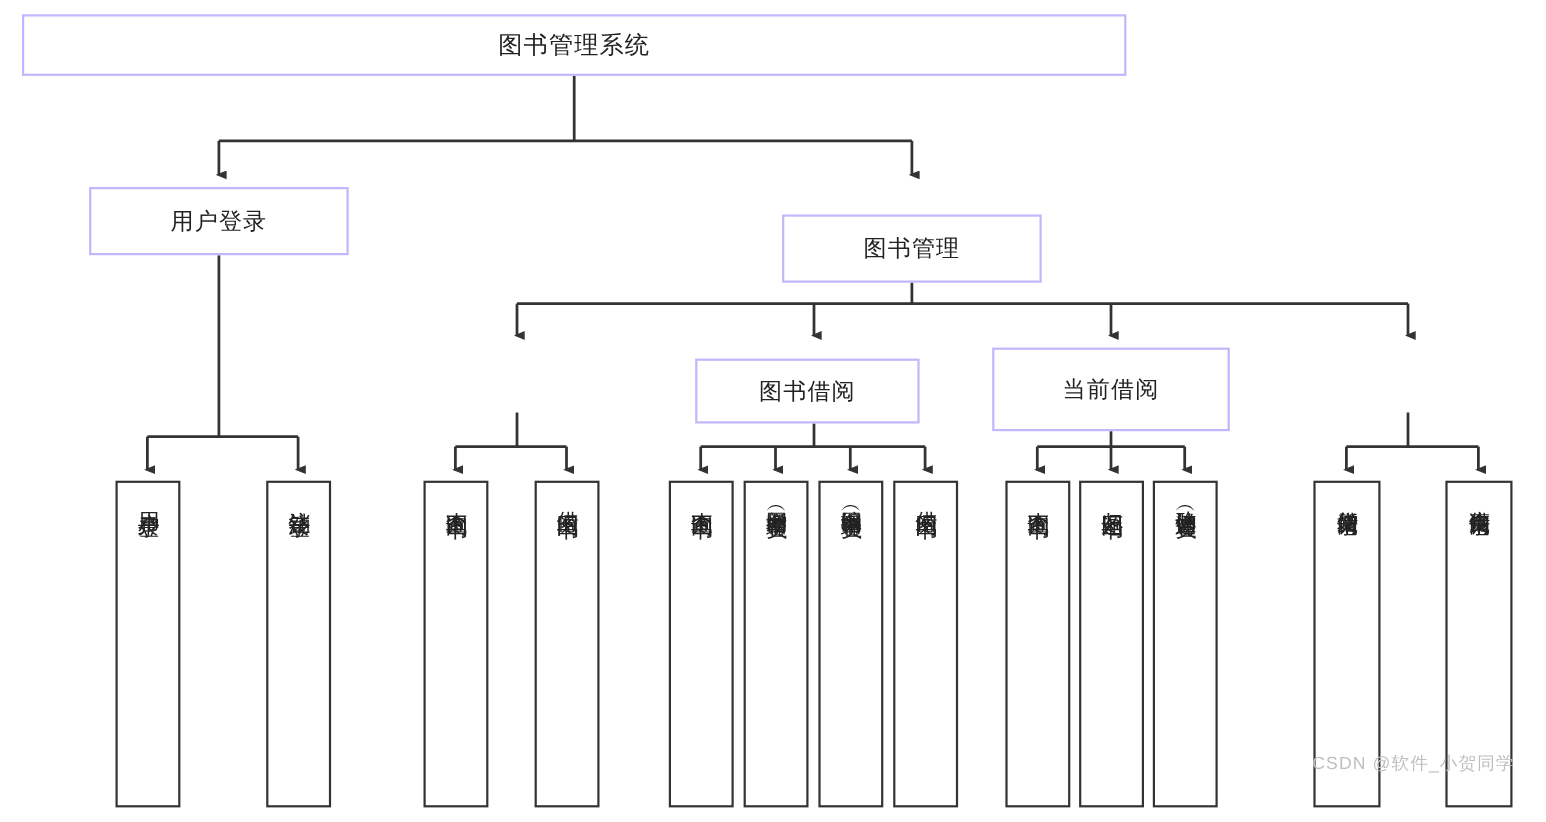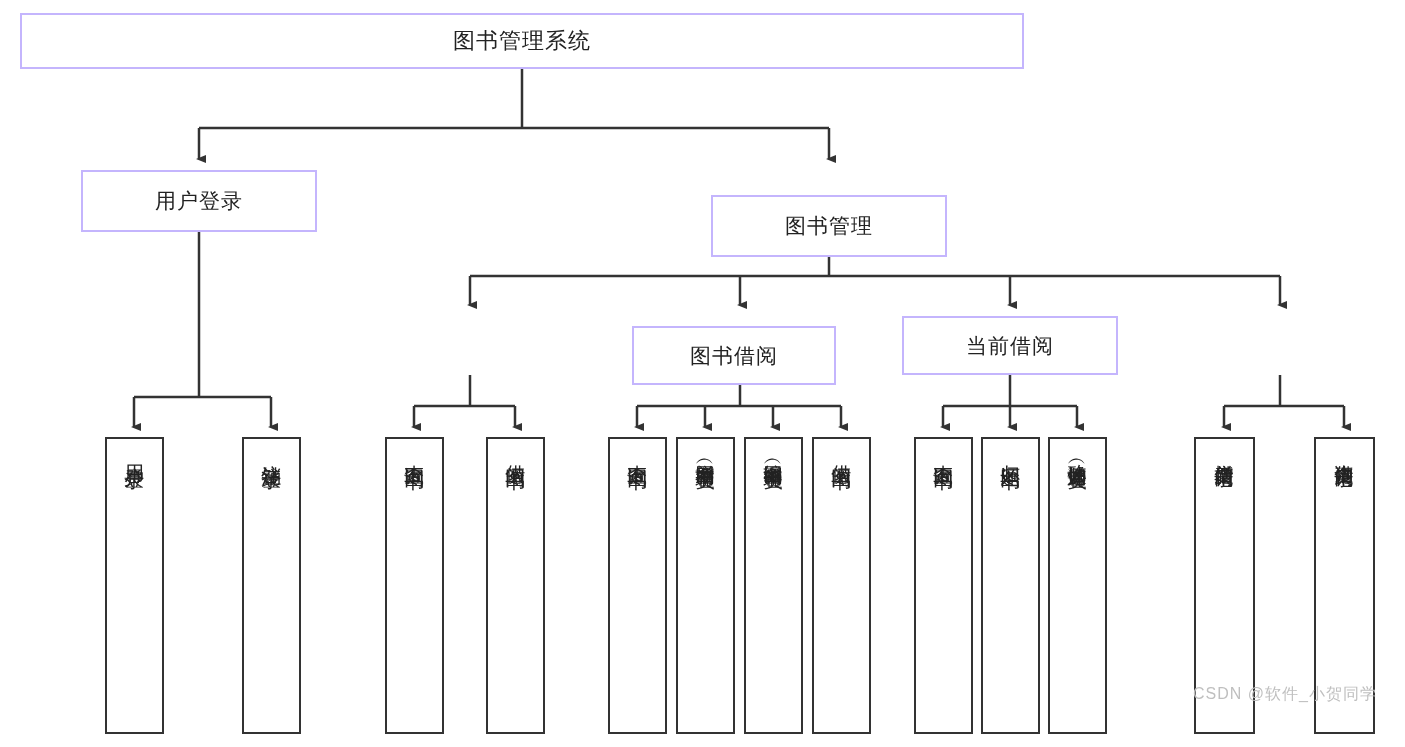--- a/index.html
+++ b/index.html
@@ -79,21 +79,21 @@
   <div class="box h" style="left:81px;top:170px;width:236px;height:62px;">
     <span>用户登录</span>
   </div>
   <div class="box h" style="left:711px;top:170px;width:236px;height:62px;margin-top:25px;">
     <span>图书管理</span>
   </div>
 
   <div class="box h" style="left:632px;top:316px;width:204px;height:59px;margin-top:10px;">
     <span>图书借阅</span>
   </div>
-  <div class="box h" style="left:902px;top:316px;width:216px;height:59px;">
+  <div class="box h" style="left:902px;top:316px;width:216px;height:76px;">
     <span>当前借阅</span>
   </div>
 
   <div class="leaf" style="left:105px;top:437px;width:59px;height:297px;">
     <span class="vtext">用户登录</span>
   </div>
   <div class="leaf" style="left:242px;top:437px;width:59px;height:297px;">
     <span class="vtext">注销登录</span>
   </div>
 

